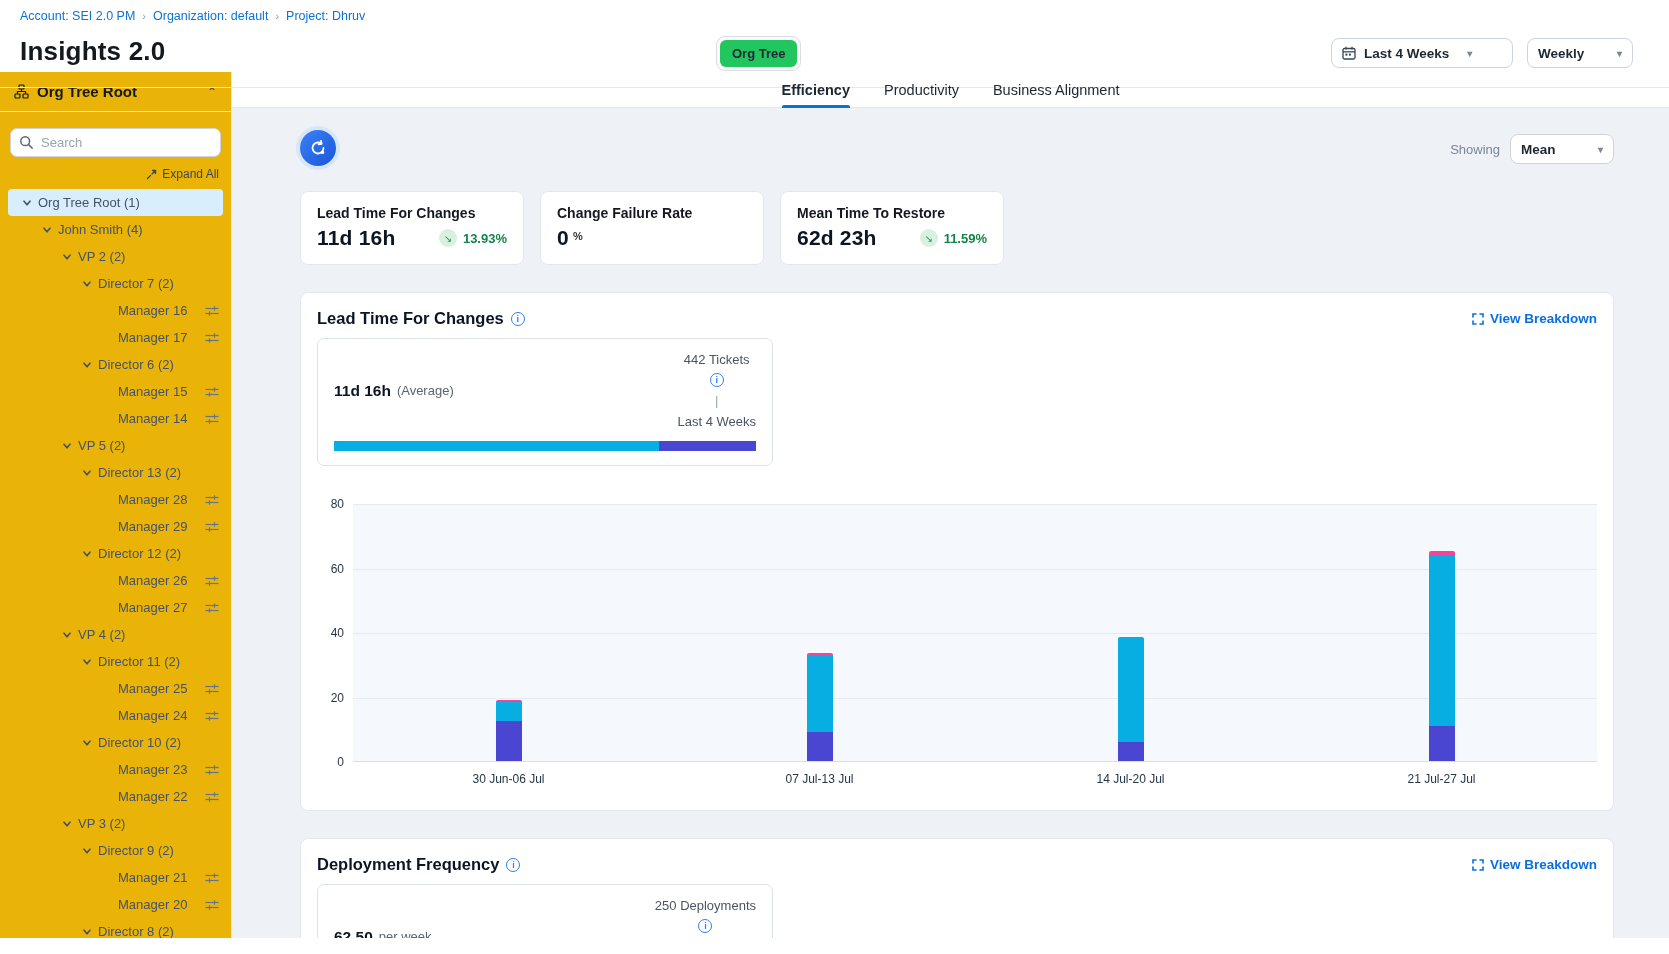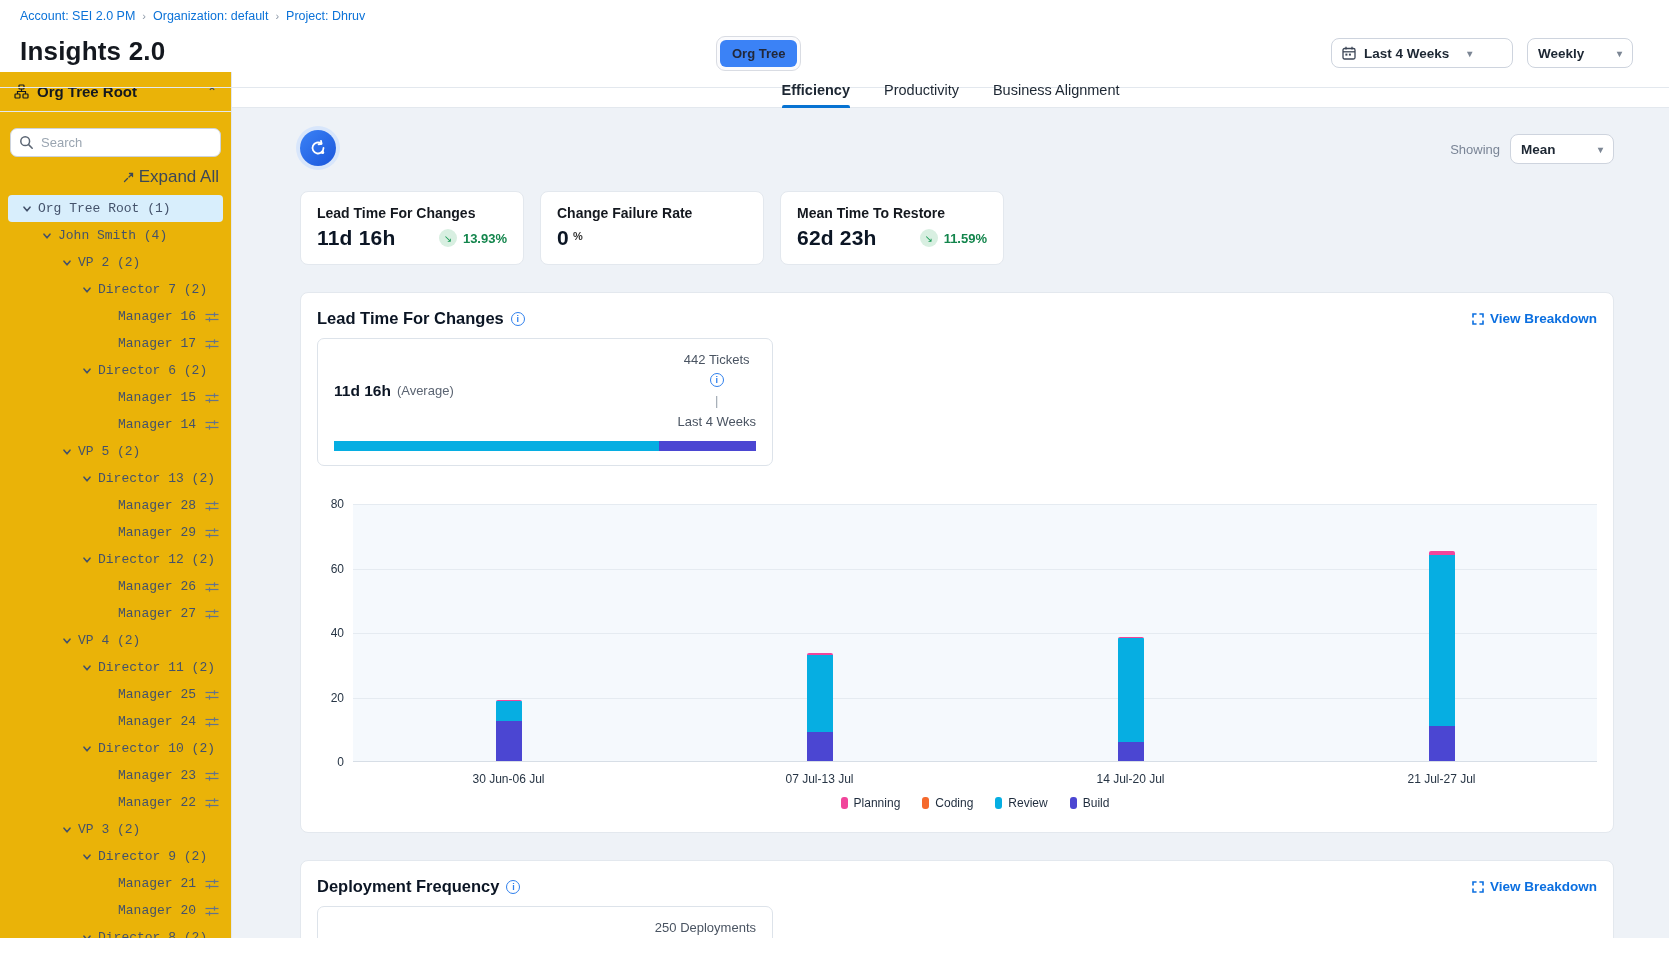--- a/index.html
+++ b/index.html
@@ -6,47 +6,47 @@
   html,body { width:1669px; height:954px; overflow:hidden; background:#fff;
     font-family:"Liberation Sans", sans-serif; color:#1d2733; }
 
   
   .topbar { position:relative; height:72px; background:#fff; }
   .breadcrumb { position:absolute; left:20px; top:9px; font-size:12.5px; display:flex; gap:7px; align-items:center; }
   .breadcrumb a { color:#0b72d8; text-decoration:none; cursor:pointer; }
   .crumb-sep { color:#8b97a6; font-size:11px; }
   .page-title { position:absolute; left:20px; top:36px; font-size:26px; font-weight:bold; color:#14181f; letter-spacing:.2px; }
   .org-toggle-wrap { position:absolute; left:716px; top:36px; background:#fbfbfd; border:1px solid #d9dce3; border-radius:9px; padding:3px; }
-  .org-toggle { background:#3b82f6; border-radius:6px; padding:6px 12px; font-size:13px; font-weight:bold; color:#22283a; cursor:pointer; }
+  .org-toggle { background:#22c55e; border-radius:6px; padding:6px 12px; font-size:13px; font-weight:bold; color:#22283a; cursor:pointer; }
   .top-selects { position:absolute; right:36px; top:38px; display:flex; gap:14px; }
   .select { height:30px; background:#fff; border:1px solid #ced4de; border-radius:8px; display:flex; align-items:center; gap:8px; padding:0 10px; font-size:13.5px; font-weight:bold; color:#1d2733; cursor:pointer; }
   .select .chev { color:#7c8694; font-size:10px; margin-left:10px; }
   .select.range { width:182px; } .select.gran { width:106px; justify-content:space-between; }
   .divider-top { position:absolute; left:0; right:0; top:87px; border-top:1px solid #e3e8ee; }
 
   
   .shell { display:flex; height:866px; }
 
   
   .sidebar { width:232px; background:#eab308; border-right:1px solid #e2e7ee; display:flex; flex-direction:column; }
   .sb-head { height:40px; display:flex; align-items:center; gap:8px; padding:0 14px; border-bottom:1px solid #e3e8ee; }
   .sb-head .ttl { font-size:15px; font-weight:bold; color:#14181f; flex:1; }
   .sb-head svg { flex:none; }
   .sb-collapse { color:#3c4656; cursor:pointer; font-size:12px; }
   .search-wrap { margin:16px 10px 0 10px; position:relative; }
   .search-wrap input { width:100%; height:29px; border:1px solid #cdd3dc; border-radius:7px; padding:0 8px 0 30px; font-size:13px; color:#333; outline:none; font-family:inherit; }
   .search-wrap input::placeholder { color:#9aa5b1; }
   .search-ic { position:absolute; left:9px; top:7px; }
   .expand-row { display:flex; justify-content:flex-end; padding:10px 12px 2px 0; }
-  .expand-all { display:flex; align-items:center; gap:5px; font-size:17px; color:#3c4858; cursor:pointer; }
+  .expand-all { display:flex; align-items:center; gap:5px; font-size:12px; color:#3c4858; cursor:pointer; }
   .tree { margin-top:6px; flex:1; overflow:hidden; }
   .tree-row { height:27px; margin:0 8px; display:flex; align-items:center; border-radius:4px; font-size:13px; color:#44526b; cursor:pointer; }
   .tree-row.sel { background:#d8eefc; }
   .tree-chev { width:22px; flex:none; display:flex; align-items:center; justify-content:center; color:#44526b; }
-  .tree-label { white-space:nowrap;font-family:Liberation Mono, monospace; }
+  .tree-label { white-space:nowrap; }
   .tree-gear { margin-left:auto; margin-right:4px; display:flex; align-items:center; cursor:pointer; }
 
   
   .main { flex:1; background:#eef2f7; display:flex; flex-direction:column; min-width:0; }
   .tabbar { height:36px; background:#fff; border-bottom:1px solid #e3e8ee; display:flex; justify-content:center; align-items:stretch; gap:34px; }
   .tab { display:flex; align-items:center; font-size:14.5px; color:#1d2733; cursor:pointer; position:relative; }
   .tab.active { font-weight:bold; }
   .tab.active::after { content:""; position:absolute; left:0; right:0; bottom:-1px; height:3px; background:#0773d2; border-radius:2px 2px 0 0; }
   .content { flex:1; padding:20px 55px 0 68px; overflow:hidden; }
 
@@ -572,38 +572,20 @@
                 <div style="height: 3.225px; background: rgb(241, 69, 155);"></div>
               </div>
             </div>
         </div>
         <div class="xlabels" id="xlabels">
             <span class="xlab" style="left: 12.5%;">30 Jun-06 Jul</span>
             <span class="xlab" style="left: 37.5%;">07 Jul-13 Jul</span>
             <span class="xlab" style="left: 62.5%;">14 Jul-20 Jul</span>
             <span class="xlab" style="left: 87.5%;">21 Jul-27 Jul</span>
           </div>
-        <div class="legend" id="legend">
-            <span class="leg-item">
-              <span class="leg-sw" style="background: rgb(241, 69, 155);"></span>
-              <span>Planning</span>
-            </span>
-            <span class="leg-item">
-              <span class="leg-sw" style="background: rgb(245, 105, 44);"></span>
-              <span>Coding</span>
-            </span>
-            <span class="leg-item">
-              <span class="leg-sw" style="background: rgb(6, 174, 226);"></span>
-              <span>Review</span>
-            </span>
-            <span class="leg-item">
-              <span class="leg-sw" style="background: rgb(75, 70, 210);"></span>
-              <span>Build</span>
-            </span>
-          </div>
       </div>
 
       <div class="sec-card">
         <div class="sec-head">
           <div class="sec-title">
             <span>Deployment Frequency</span>
             <i class="info-ic">i</i>
           </div>
           <div class="view-bd">
             <svg width="12" height="12" viewBox="0 0 12 12">

